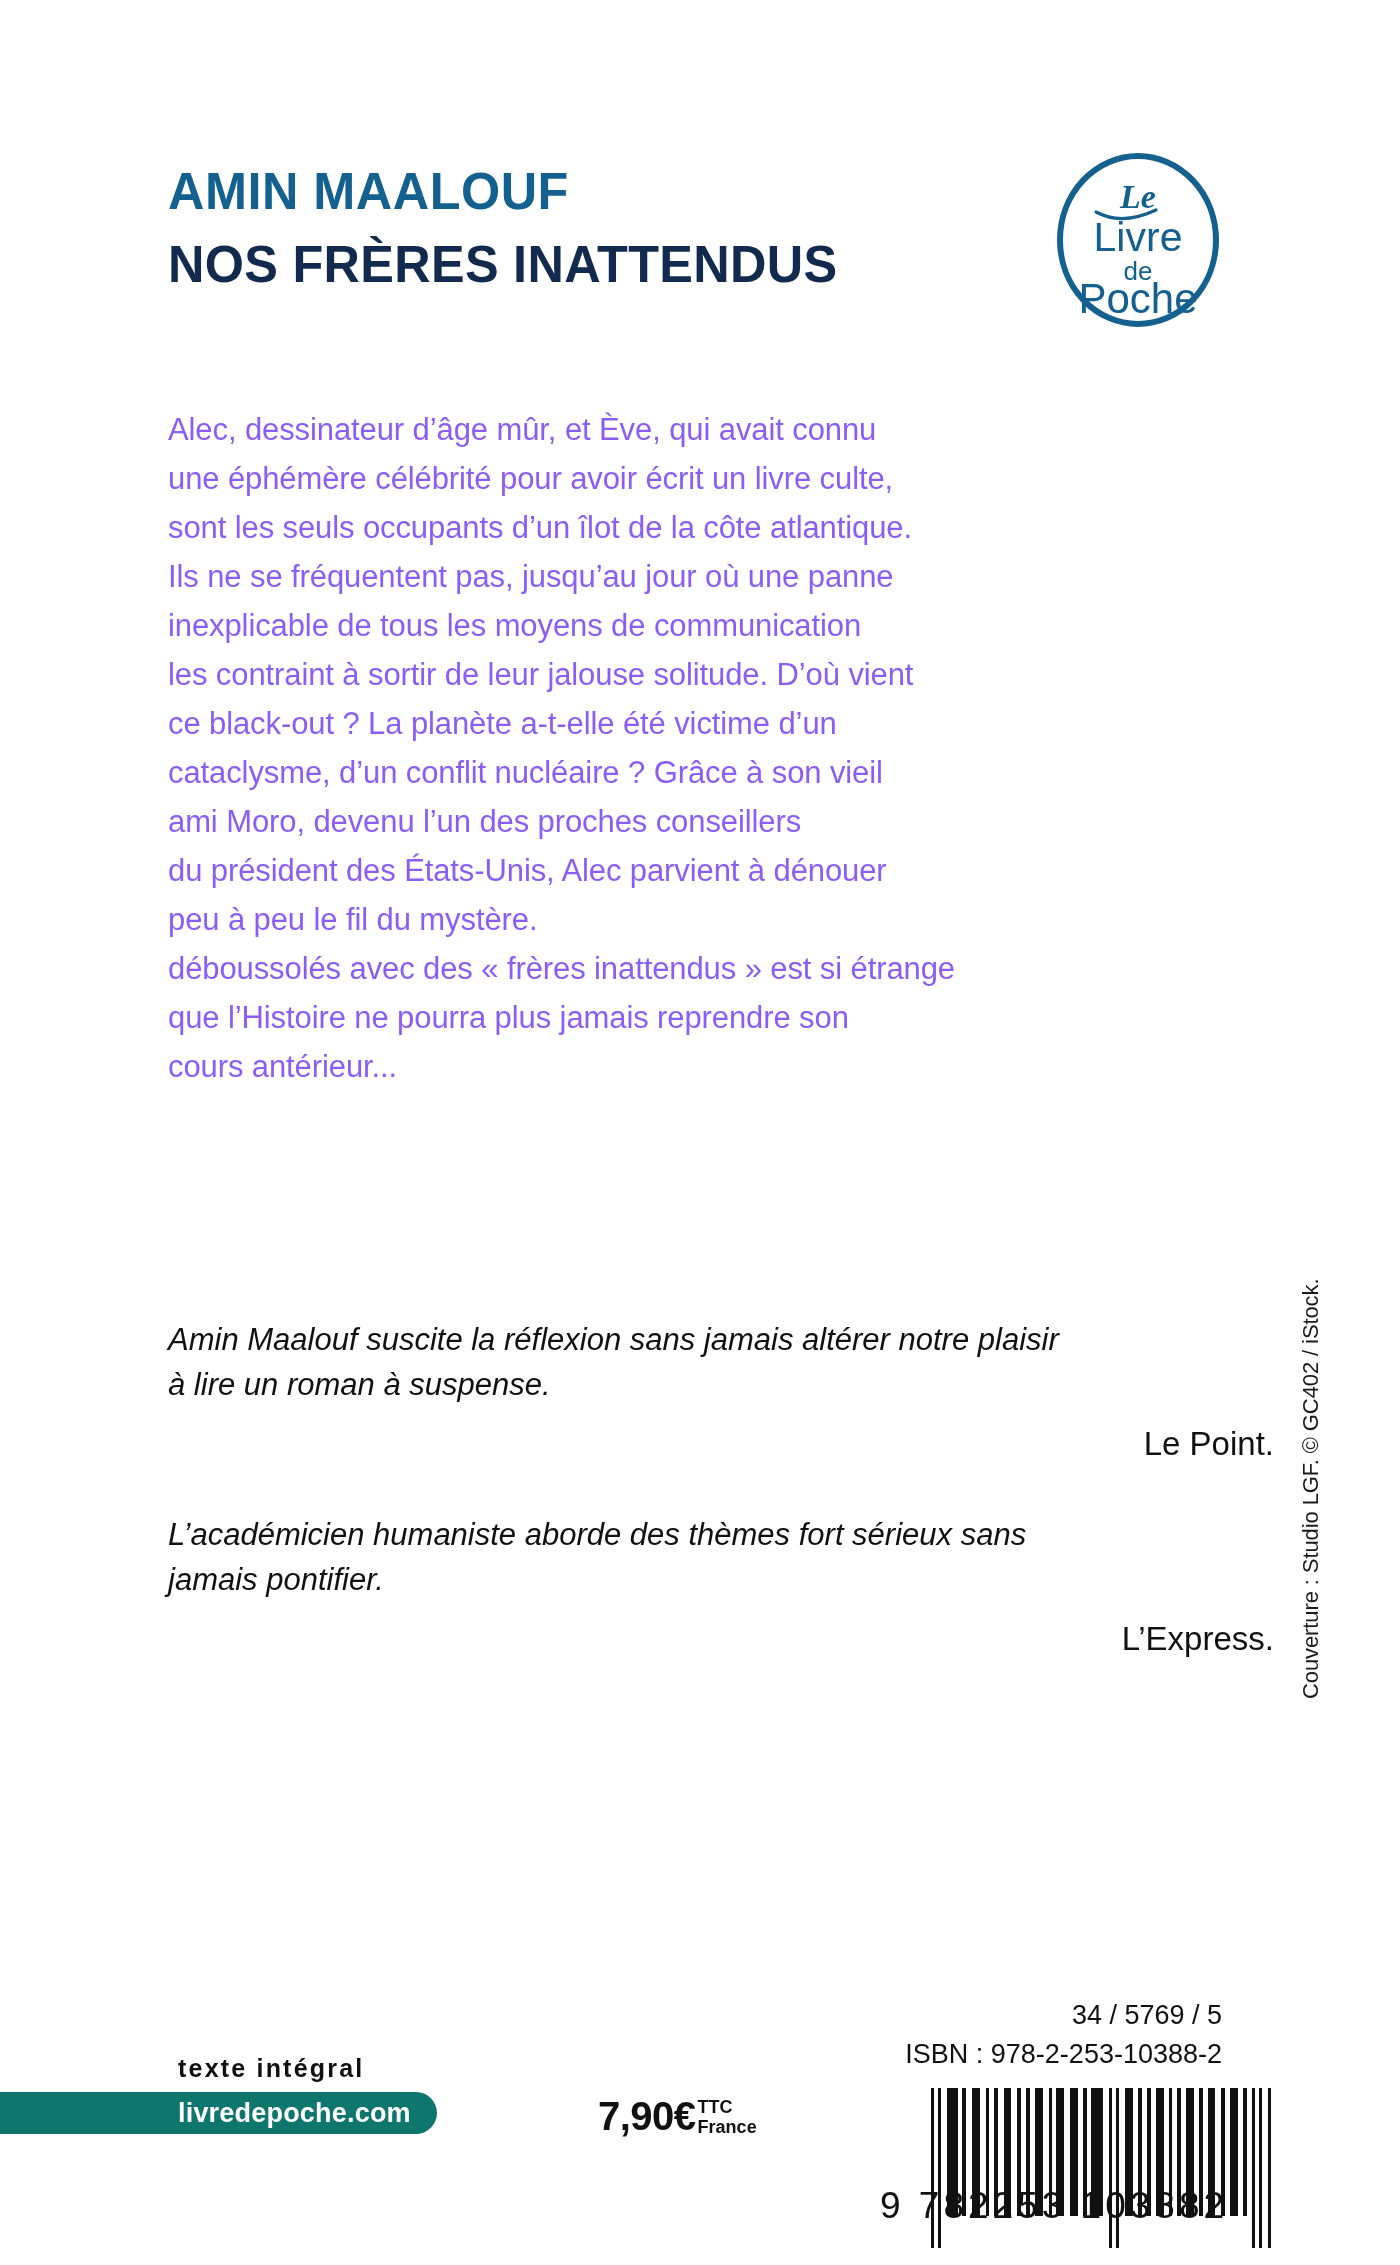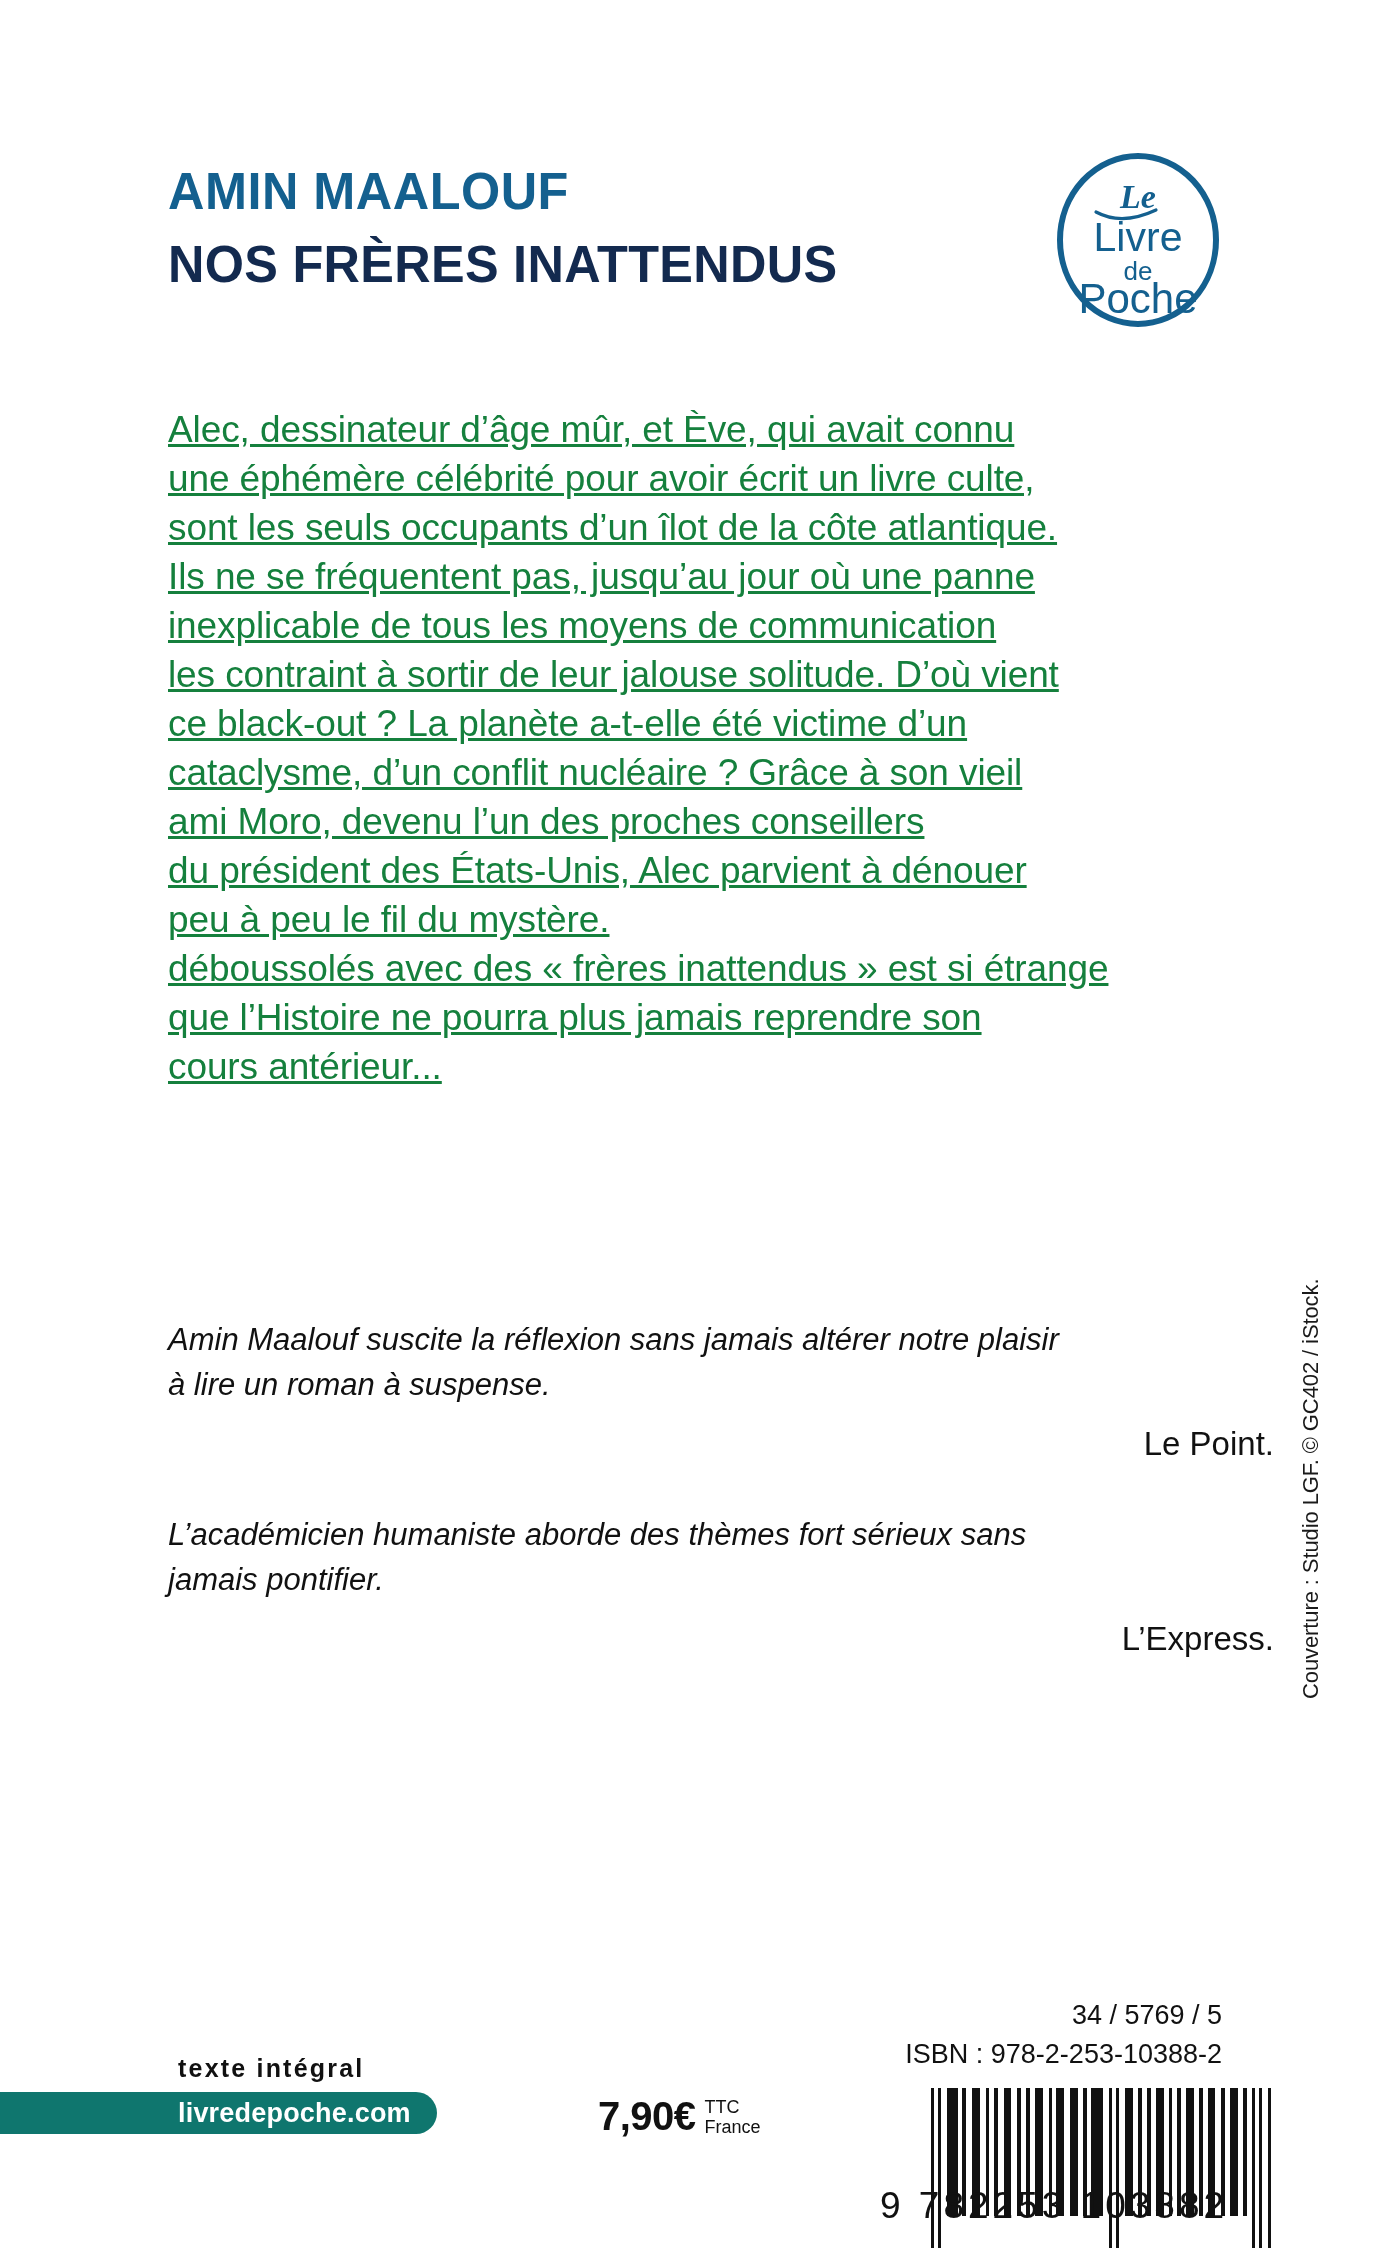--- a/index.html
+++ b/index.html
@@ -59,25 +59,24 @@
     height: 176px;
   }
   #publisher-logo svg { display: block; }
 
   
   #synopsis {
     position: absolute;
     left: 168px;
     top: 405px;
     width: 1100px;
-    font-size: 37px;
+    font-size: 31px;
     line-height: 49px;
-    color: #15803d;
+    color: #8b5cf6;
     letter-spacing: -0.1px;
-    text-decoration: underline;
   }
   #synopsis .para { margin: 0; }
   #synopsis .line { display: block; white-space: nowrap; }
 
   
   .quote-block {
     position: absolute;
     left: 168px;
     width: 1110px;
     font-style: italic;
@@ -154,25 +153,25 @@
     white-space: nowrap;
   }
   #price-amount {
     font-size: 40px;
     font-weight: bold;
     color: #111111;
     letter-spacing: -0.5px;
     line-height: 1;
   }
   #price-tax {
-    margin-left: 9px;
+    margin-left: 2px;
     margin-top: 1px;
     font-size: 18px;
     line-height: 20px;
-    font-weight: normal;
+    font-weight: bold;
     color: #111111;
   }
   #price-tax span { display: block; }
 
   #isbn-area {
     position: absolute;
     right: 178px;
     top: -14px;
     text-align: right;
     font-size: 27px;

